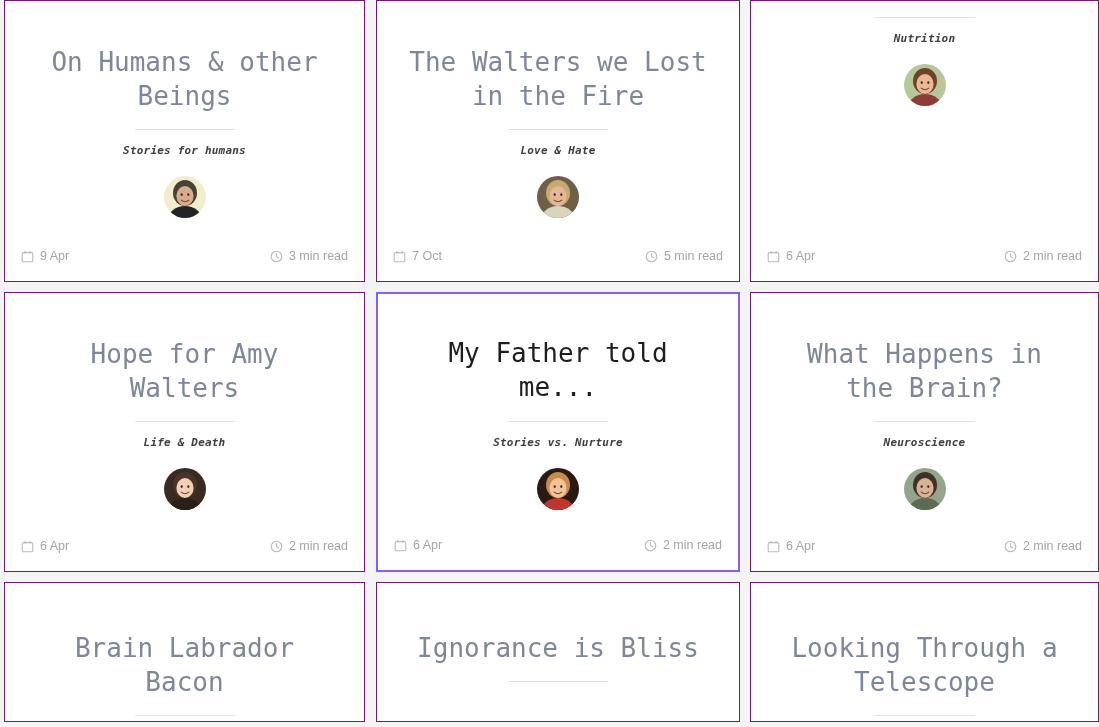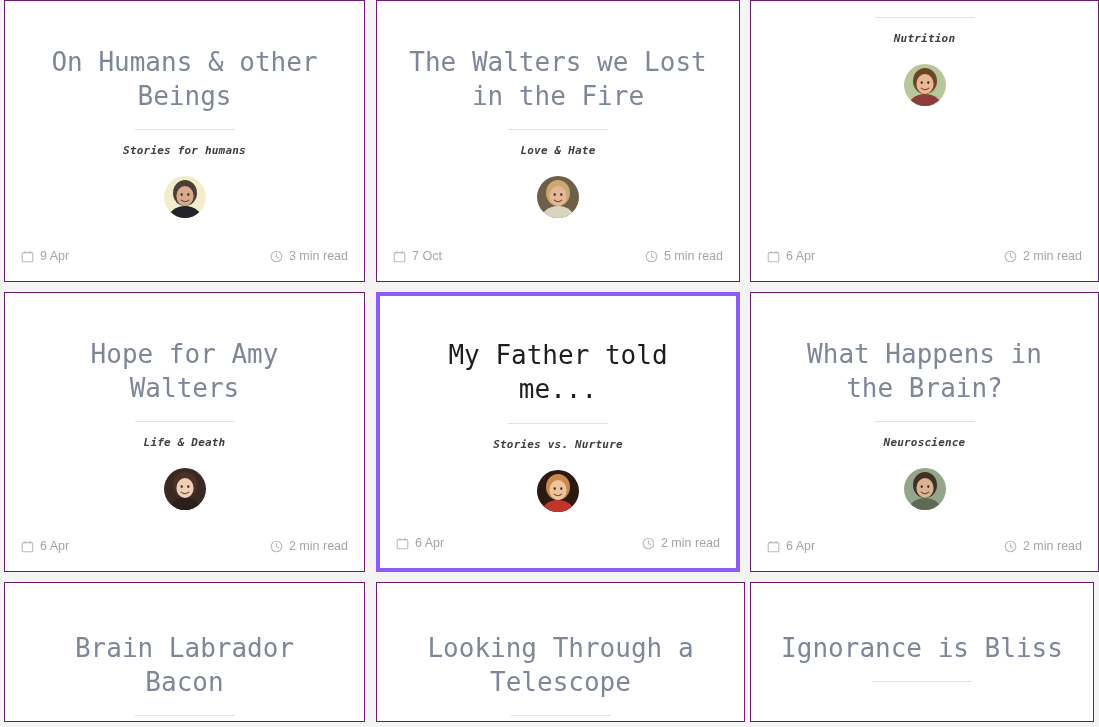--- a/index.html
+++ b/index.html
@@ -35,21 +35,21 @@
     width:100%;height:100%;
     background:#ffffff;
     border:1px solid #701a75;
     display:flex;
     flex-direction:column;
     align-items:center;
     position:relative;
     overflow:hidden;
   }
   .card.selected{
-    border:4px solid #8b5cf6;
+    border:2px solid #8b5cf6;
   }
 
   .card-title{
     font-family:"DejaVu Sans Mono", monospace;
     font-size:26px;
     line-height:34px;
     color:#7e8798;
     text-align:center;
     padding:0 26px;
     margin-top:44px;
@@ -355,26 +355,26 @@
         </div>
       </div>
     </div>
     <div class="cell c1 r3">
       <div class="card r3">
         <div class="card-title">Brain Labrador
 Bacon</div>
         <div class="divider"></div>
       </div>
     </div>
+    <div class="cell c2 r3">
+      <div class="card r3">
+        <div class="card-title">Ignorance is Bliss</div>
+        <div class="divider"></div>
+      </div>
+    </div>
     <div class="cell c3 r3">
       <div class="card r3">
         <div class="card-title">Looking Through a
 Telescope</div>
         <div class="divider"></div>
       </div>
     </div>
-    <div class="cell c2 r3">
-      <div class="card r3">
-        <div class="card-title">Ignorance is Bliss</div>
-        <div class="divider"></div>
-      </div>
-    </div>
   </div>
 
 </body></html>

